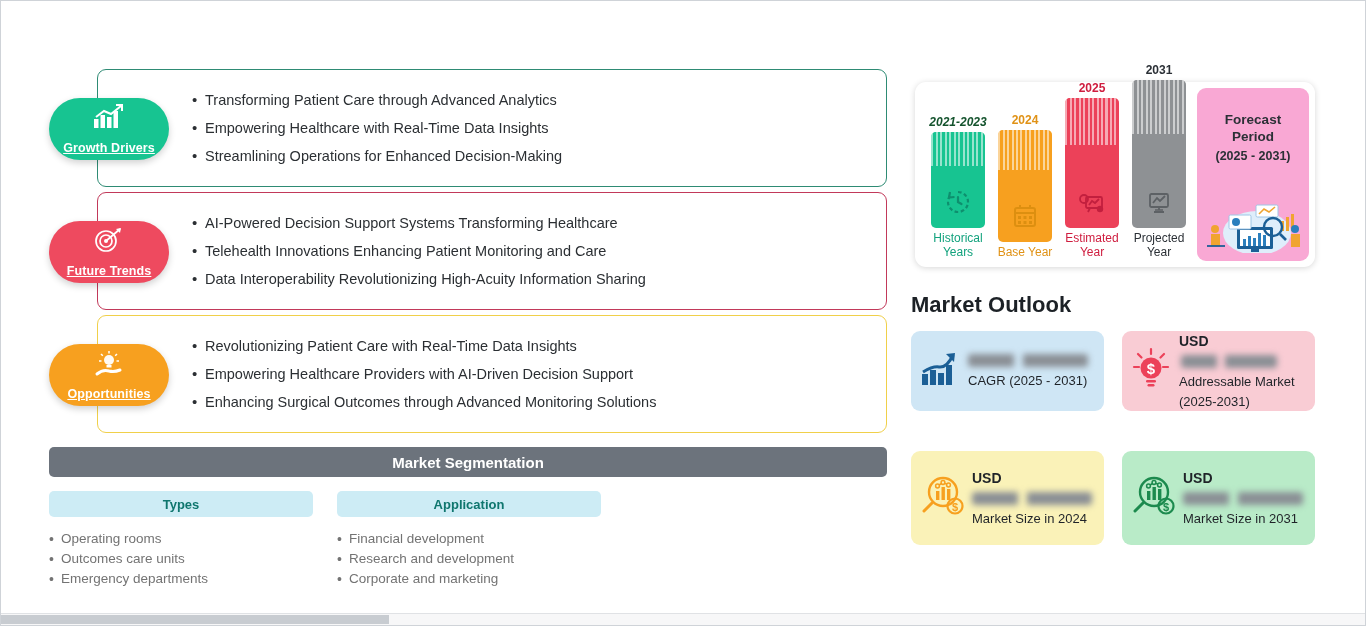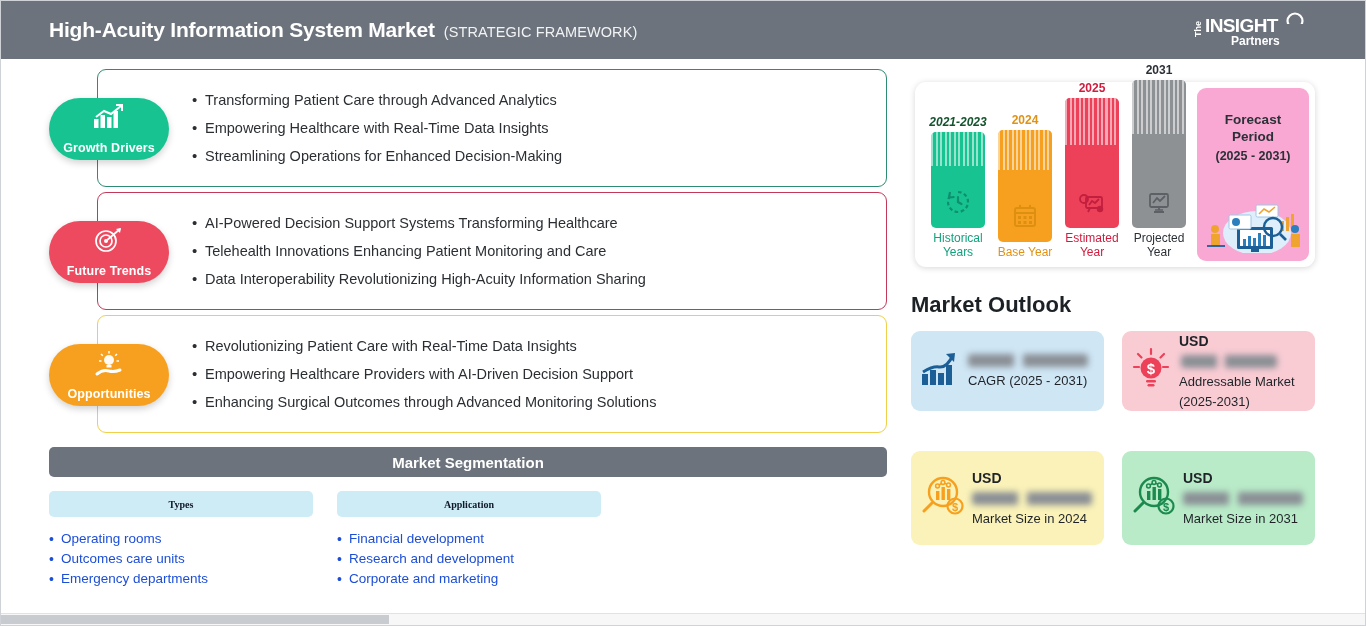--- a/index.html
+++ b/index.html
@@ -73,20 +73,21 @@
   .badge {
     position: absolute;
     width: 120px; height: 62px;
     border-radius: 31px 31px 31px 31px;
     display: flex; flex-direction: column;
     align-items: center; justify-content: flex-end;
     padding-bottom: 5px;
     box-shadow: 0 3px 7px rgba(0,0,0,0.18);
     color: #ffffff;
     z-index: 5;
+    text-decoration: underline;
   }
   .badge-label {
     font-size: 12.5px; font-weight: bold; letter-spacing: 0.1px;
     line-height: 14px;
   }
   .badge-icon { position: absolute; top: 6px; left: 50%; transform: translateX(-50%); }
   .badge.growth { background: #17c491; }
   .badge.trends { background: #ee4a5f; }
   .badge.opps   { background: #f7a01f; }
 
@@ -102,25 +103,25 @@
 
   .seg-col { position: absolute; top: 432px; }
   .seg-col.types { left: 48px; }
   .seg-col.app   { left: 336px; }
   .seg-pill {
     width: 264px; height: 26px;
     background: #cdecf5;
     border-radius: 5px;
     display: flex; align-items: center; justify-content: center;
   }
-  .seg-pill span { font-size: 10px; font-weight: bold; color: #0f172a; font-family: Liberation Serif, serif; }
+  .seg-pill span { font-size: 13px; font-weight: bold; color: #0f766e; }
   .seg-items { list-style: none; margin-top: 12px; }
   .seg-items li {
     position: relative; padding-left: 12px;
-    font-size: 13.5px; color: #1d4ed8; line-height: 20px;
+    font-size: 13.5px; color: #737373; line-height: 20px;
     white-space: nowrap;
   }
   .seg-items li:before {
     content: "\2022"; position: absolute; left: 0; top: -0.5px; font-size: 14px;
   }
 
   
   .right-col { position: absolute; left: 905px; top: 58px; width: 460px; height: 560px; }
 
   .forecast-card {
@@ -203,35 +204,20 @@
   .hscroll-thumb {
     position: absolute; left: 0; top: 1px; height: 9px; width: 388px;
     background: #c8ccd1; border-radius: 0;
   }
 </style>
 </head>
 <body>
 
 <div class="page">
 
-  <div class="header">
-    <div class="header-title-wrap">
-      <span class="header-title">High-Acuity Information System Market</span>
-      <span class="header-subtitle">(STRATEGIC FRAMEWORK)</span>
-    </div>
-    <div class="logo">
-      <svg width="122" height="40" viewBox="0 0 122 40">
-        <text x="2" y="14" fill="#ffffff" font-family="Liberation Sans, sans-serif" font-size="9" font-weight="bold" transform="rotate(-90 14 14)">The</text>
-        <text x="18" y="21" fill="#ffffff" font-family="Liberation Sans, sans-serif" font-size="19" font-weight="bold" letter-spacing="-0.6">INSIGHT</text>
-        <circle cx="108" cy="10" r="7.5" fill="none" stroke="#ffffff" stroke-width="2.2"></circle>
-        <rect x="100" y="13" width="16" height="10" fill="#6c737c"></rect>
-        <text x="44" y="34" fill="#ffffff" font-family="Liberation Sans, sans-serif" font-size="12" font-weight="bold">Partners</text>
-      </svg>
-    </div>
-  </div>
 
   <div class="left-col">
 
     <div class="section" style="top:10px;">
       <div class="section-box growth">
         <ul class="bullet-list">
           <li>Transforming Patient Care through Advanced Analytics</li>
           <li>Empowering Healthcare with Real-Time Data Insights</li>
           <li>Streamlining Operations for Enhanced Decision-Making</li>
         </ul>

